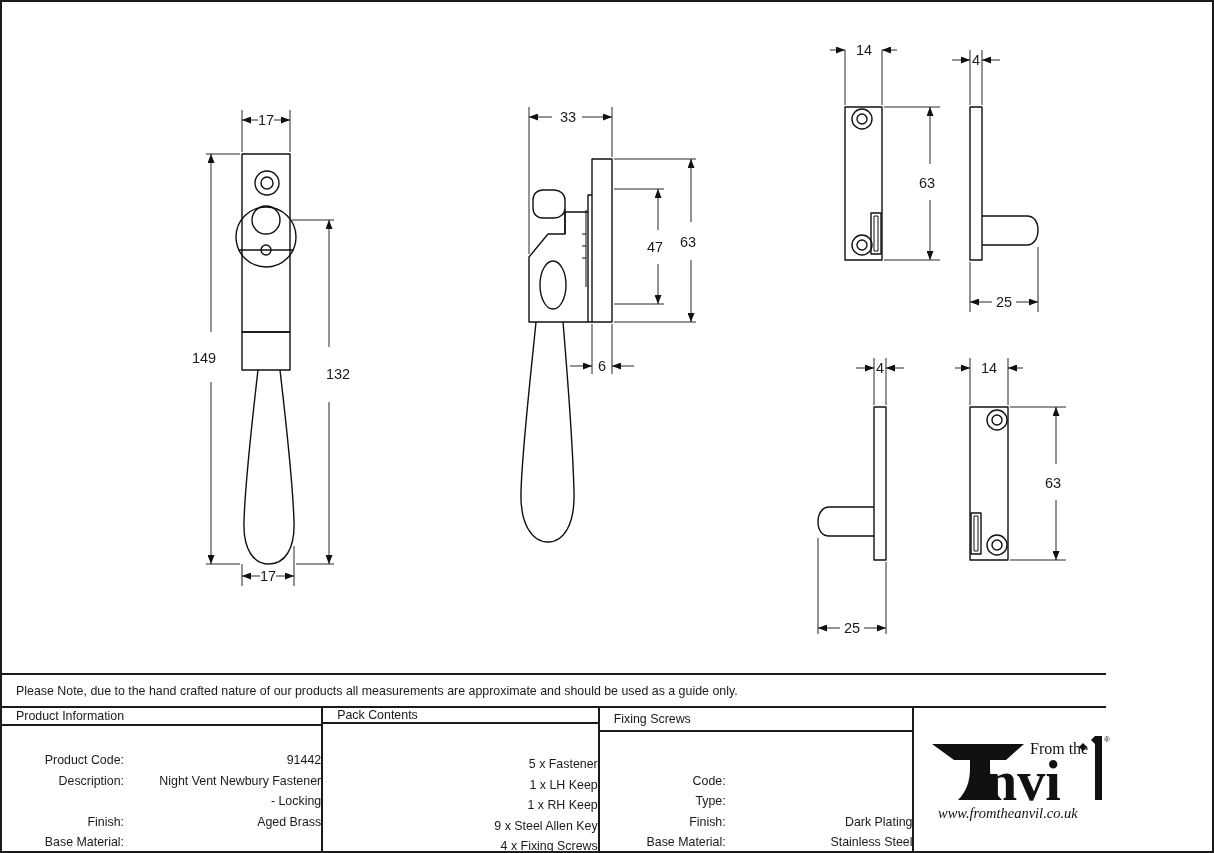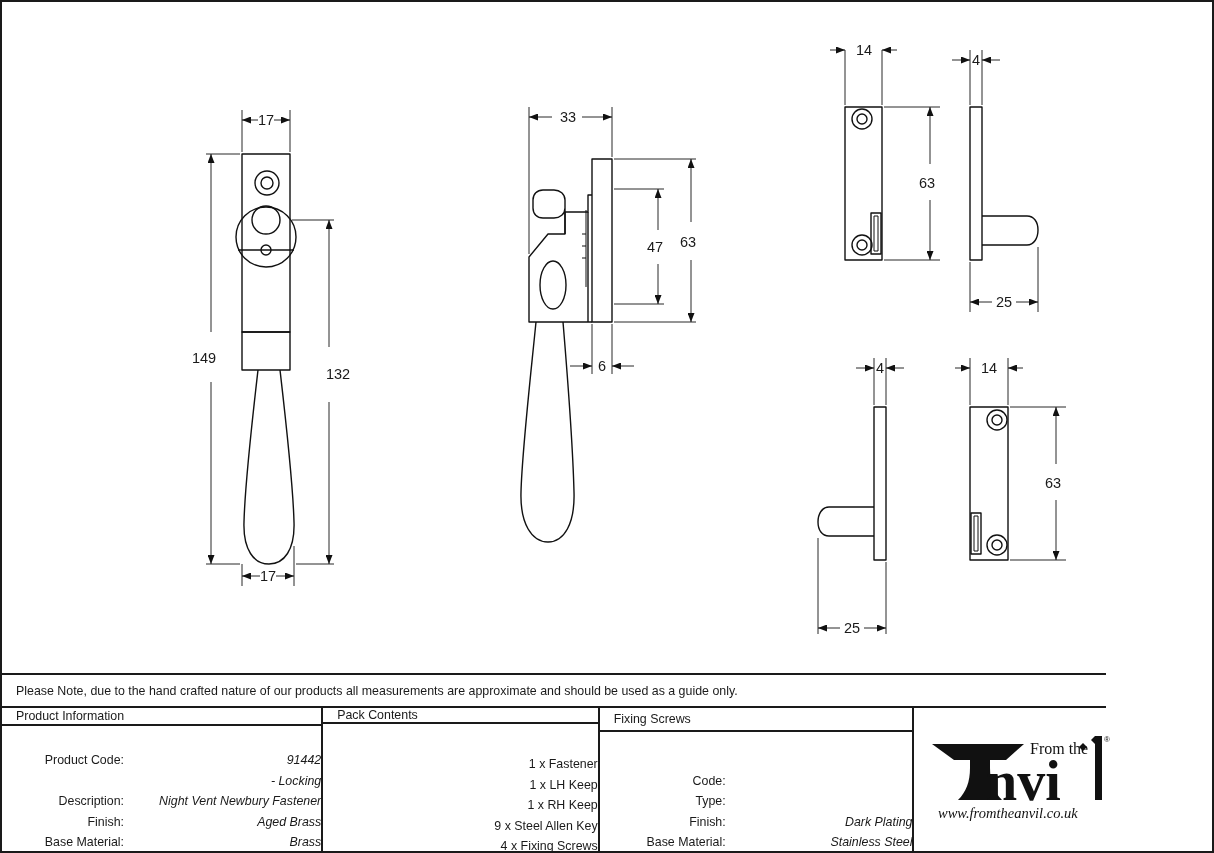--- a/index.html
+++ b/index.html
@@ -72,21 +72,21 @@
     flex: 1;
     padding: 24px 0 0 14px;
     font-size: 12.4px;
     color: #1a1a1a;
   }
   .kv {
     display: flex;
     line-height: 20.6px;
   }
   .kv .k { width: 108px; flex: 0 0 108px; }
-  .kv .v { flex: 1; font-style: italic; }
+  .kv .v { flex: 1; }
   .kv-screws .k { width: 112px; flex: 0 0 112px; }
   .plain { line-height: 20.6px; }
 
   
   .col-logo {
     position: relative;
   }
   #logo-wrap {
     position: absolute;
     left: 14px;
@@ -365,44 +365,43 @@
       <div class="col col-product">
         <div class="col-head">
           <span>Product Information</span>
         </div>
         <div class="col-body">
           <div class="kv">
             <span class="k">Product Code:</span>
             <span class="v">91442</span>
           </div>
           <div class="kv">
+            <span class="k">Description:</span>
+            <span class="v">Night Vent Newbury Fastener</span>
+          </div>
+          <div class="kv">
             <span class="k"></span>
             <span class="v">- Locking</span>
-          </div>
-          <div class="kv">
-            <span class="k">Description:</span>
-            <span class="v">Night Vent Newbury Fastener</span>
           </div>
           <div class="kv">
             <span class="k">Finish:</span>
             <span class="v">Aged Brass</span>
           </div>
           <div class="kv">
             <span class="k">Base Material:</span>
-            <span class="v">Brass</span>
           </div>
         </div>
       </div>
 
       <div class="col col-pack">
         <div class="col-head">
           <span>Pack Contents</span>
         </div>
         <div class="col-body">
-          <div class="plain">1 x Fastener</div>
+          <div class="plain">5 x Fastener</div>
           <div class="plain">1 x LH Keep</div>
           <div class="plain">1 x RH Keep</div>
           <div class="plain">9 x Steel Allen Key</div>
           <div class="plain">4 x Fixing Screws</div>
         </div>
       </div>
 
       <div class="col col-screws">
         <div class="col-head">
           <span>Fixing Screws</span>

